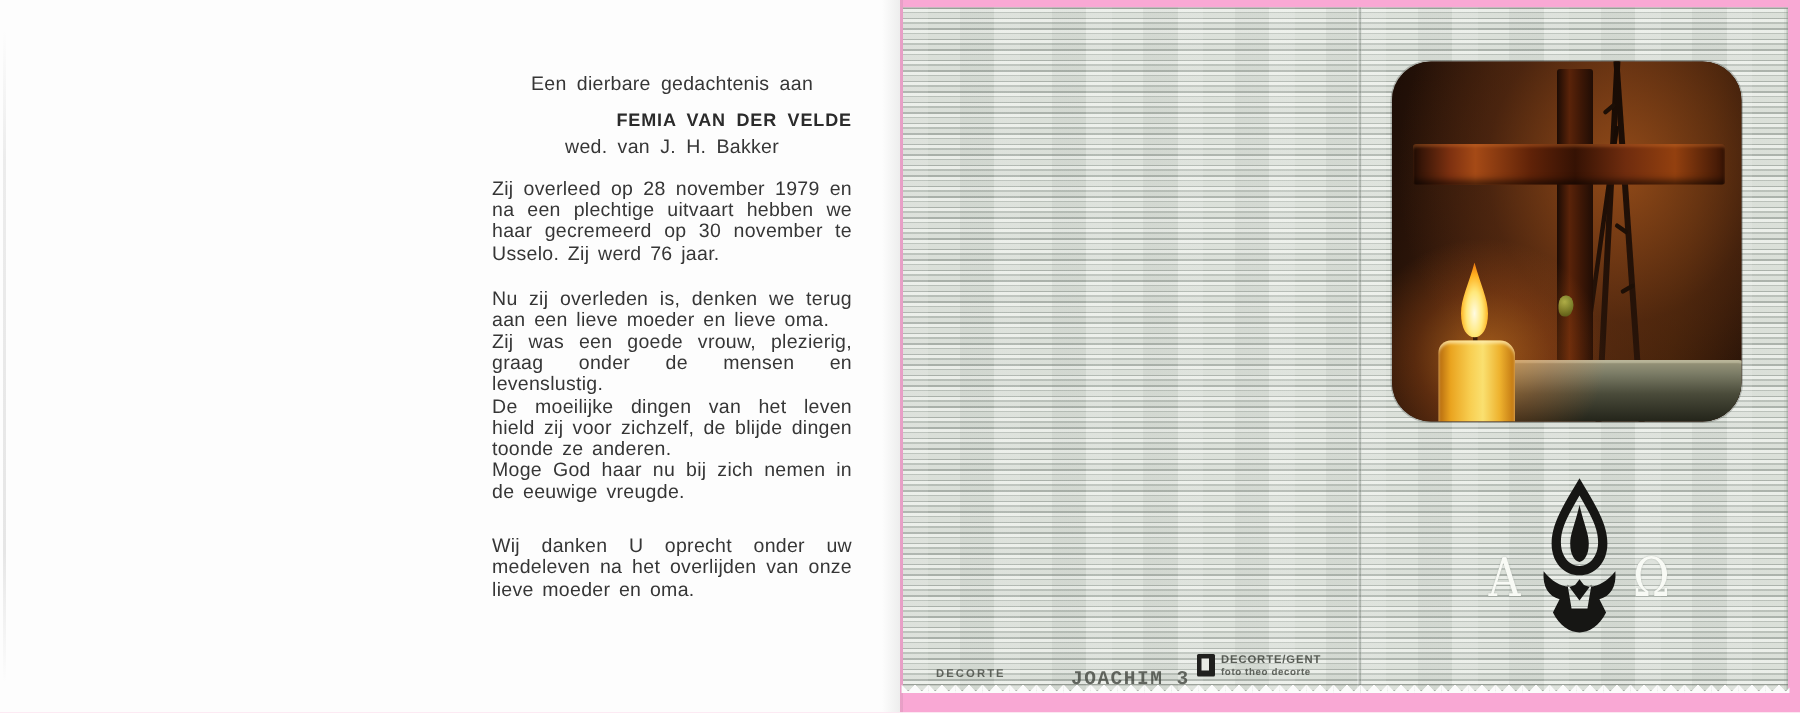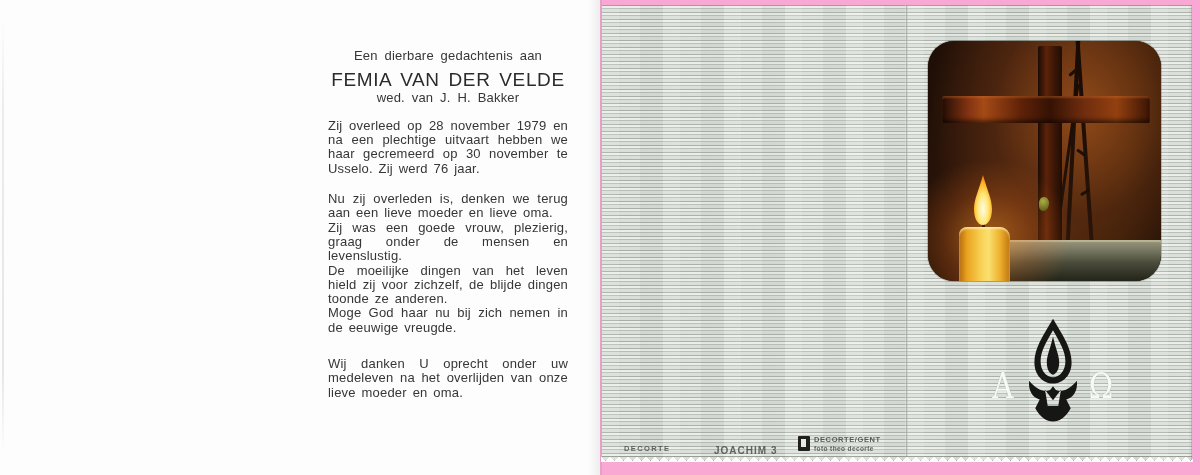--- a/index.html
+++ b/index.html
@@ -13,22 +13,22 @@
   .left-page{position:absolute;left:0;top:0;width:600px;height:475px;background:#fdfdfd;}
   .left-page .edge{position:absolute;left:2px;top:20px;bottom:20px;width:2px;
     background:linear-gradient(180deg,transparent,#ececec 20%,#e6e6e6 80%,transparent);}
   .gutter-shadow{position:absolute;left:588px;top:0;width:14px;height:475px;
     background:linear-gradient(90deg,transparent,rgba(70,75,70,0.10));}
 
   .text-col{position:absolute;left:328px;top:49px;width:240px;color:#363636;
     font-size:13px;line-height:14.3px;letter-spacing:0.2px;}
   .text-col p{margin:0;}
   .intro{text-align:center;word-spacing:3px;}
-  .name{text-align:center;font-weight:normal;margin-top:10px !important;
-    font-size:19px;letter-spacing:0.6px;word-spacing:3px;color:#2b2b2b;}
+  .name{text-align:right;font-weight:bold;margin-top:10px !important;
+    font-size:12px;letter-spacing:0.6px;word-spacing:3px;color:#2b2b2b;}
   .relation{text-align:center;margin-top:3px !important;word-spacing:3px;}
   .just{text-align:justify;word-spacing:2px;}
   .p-over{margin-top:14px !important;}
   .p-mem-first{margin-top:16px !important;}
   .p-dank{margin-top:22px !important;}
 
   
   .silver-card{position:absolute;left:602px;top:5px;width:590px;height:457px;
     background-color:#ced3cd;
     background-image:
@@ -89,21 +89,21 @@
   .greek{position:absolute;top:52px;font-family:"DejaVu Serif",serif;font-size:36px;
     color:#f8faf5;text-shadow:0 0 1px rgba(110,118,110,0.55);transform:scaleX(0.82);}
   .greek.alpha{left:22px;}
   .greek.omega{left:118px;}
   .emblem-svg{position:absolute;left:50%;top:4px;transform:translateX(-50%);width:62px;height:110px;}
 
   
   .marks{position:absolute;left:0;top:430px;width:303px;height:26px;color:#42463f;}
   .marks > div{position:absolute;}
   .mark-imported{left:22px;top:9px;font-size:7.5px;font-weight:bold;letter-spacing:1.4px;opacity:0.8;}
-  .mark-series{left:112px;top:10px;font-size:10px;font-weight:bold;letter-spacing:1px;opacity:0.8;}
+  .mark-series{left:112px;top:10px;font-size:13px;font-weight:bold;letter-spacing:1px;opacity:0.8;font-family:Liberation Mono, monospace;}
   .mark-printer{left:196px;top:1px;display:flex;gap:4px;align-items:flex-start;}
   .printer-logo{width:12px;height:15px;background:#20201e;position:relative;flex:0 0 auto;border-radius:1px;}
   .printer-logo::after{content:"";position:absolute;left:3px;top:3px;width:5px;height:8px;background:#e9ebe5;}
   .printer-text{line-height:1.15;}
   .printer-name{font-size:7.5px;font-weight:bold;letter-spacing:0.6px;opacity:0.85;}
   .printer-sub{font-size:6.5px;font-weight:bold;letter-spacing:0.4px;opacity:0.8;}
 </style>
 </head>
 <body>
 

